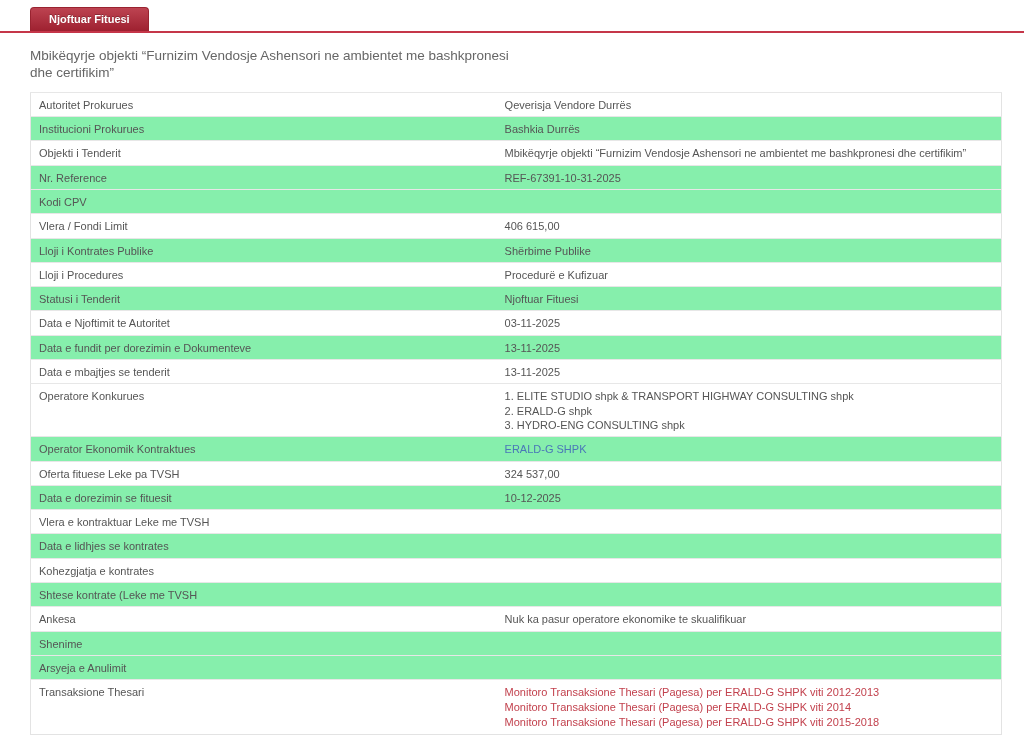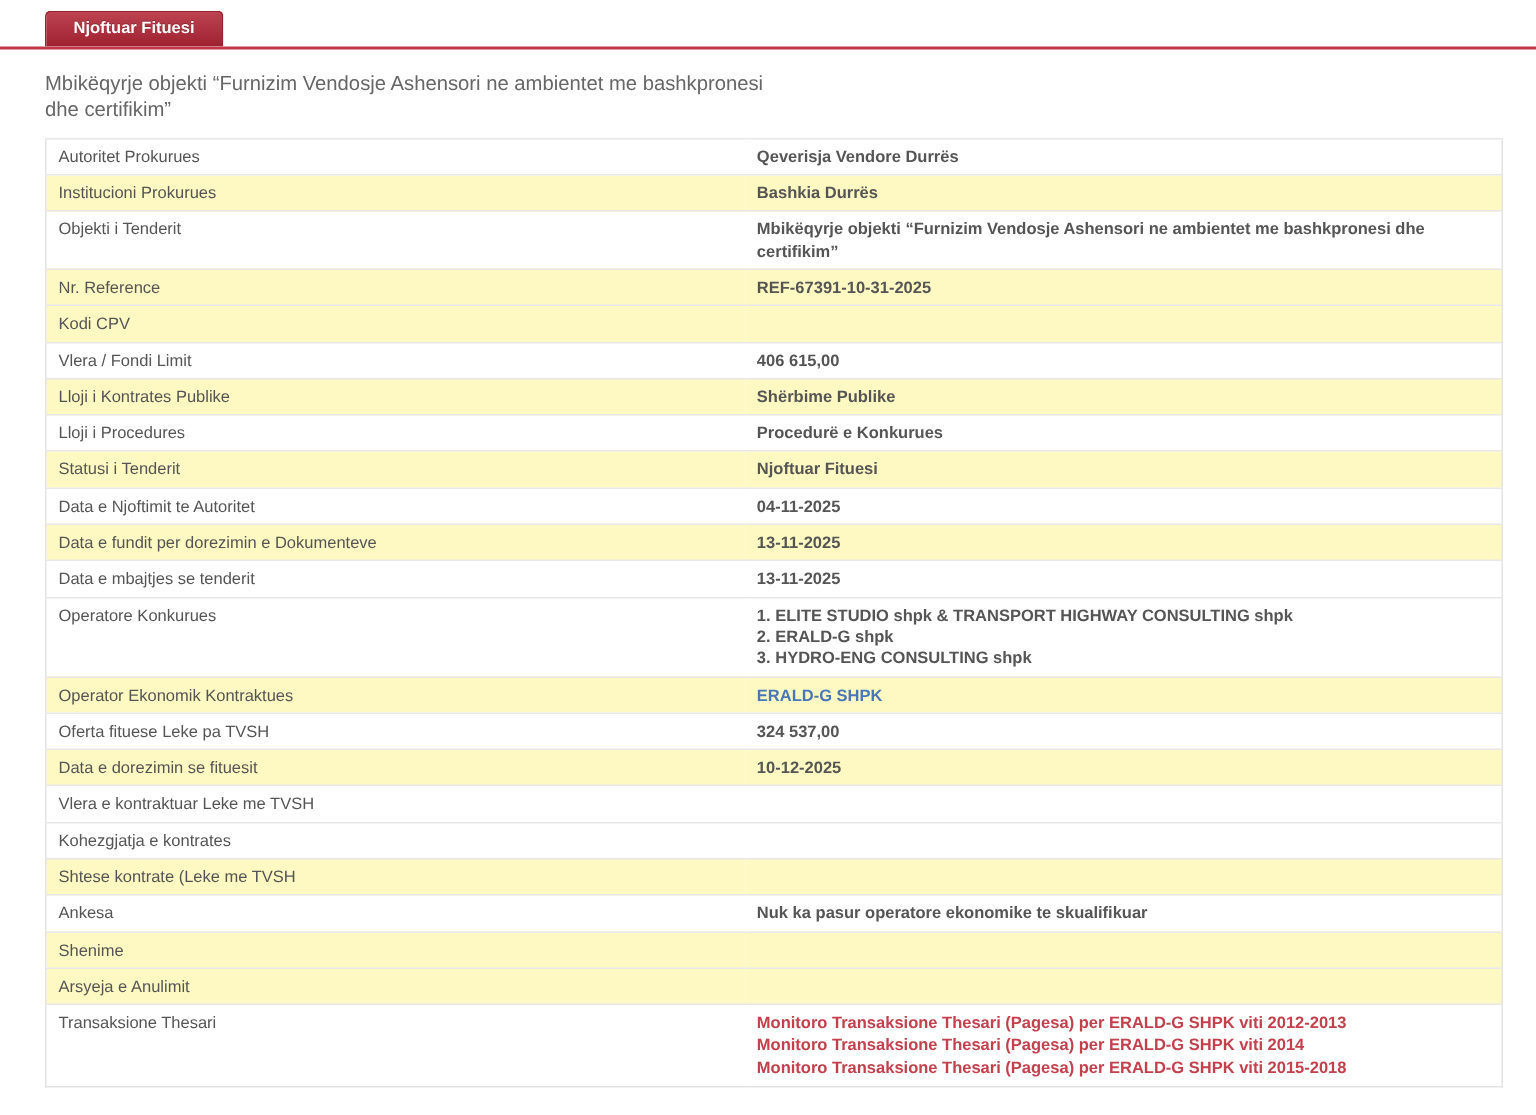--- a/index.html
+++ b/index.html
@@ -49,23 +49,23 @@
     border: 1px solid #e3e3e3;
     font-size: 11px;
     color: #555;
   }
   .detail-table td {
     border-top: 1px solid #e7e7e7;
     padding: 5px 8px 4px 8px;
     vertical-align: top;
     line-height: 1.3;
   }
-  .detail-table tr.shaded td { background: #fef9c3; }
+  .detail-table tr.shaded td { background: #86efac; }
   .detail-table td.label-cell { width: 48%; }
-  .detail-table td.value-cell { width: 52%; font-weight: bold; }
+  .detail-table td.value-cell { width: 52%; }
 
   a.blue-link { color: #4a77b8; text-decoration: none; cursor: pointer; text-align: right; }
   a.red-link  { color: #c2414d; text-decoration: none; cursor: pointer; display: block; line-height: 1.35; }
 </style>
 </head>
 <body>
 
 <div class="tabbar">
   <span class="tab">Njoftuar Fituesi</span>
 </div>
@@ -97,29 +97,29 @@
       <tr>
         <td class="label-cell">Vlera / Fondi Limit</td>
         <td class="value-cell"><span>406 615,00</span></td>
       </tr>
       <tr class="shaded">
         <td class="label-cell">Lloji i Kontrates Publike</td>
         <td class="value-cell"><span>Shërbime Publike</span></td>
       </tr>
       <tr>
         <td class="label-cell">Lloji i Procedures</td>
-        <td class="value-cell"><span>Procedurë e Konkurues</span></td>
+        <td class="value-cell"><span>Procedurë e Kufizuar</span></td>
       </tr>
       <tr class="shaded">
         <td class="label-cell">Statusi i Tenderit</td>
         <td class="value-cell"><span>Njoftuar Fituesi</span></td>
       </tr>
       <tr>
         <td class="label-cell">Data e Njoftimit te Autoritet</td>
-        <td class="value-cell"><span>04-11-2025</span></td>
+        <td class="value-cell"><span>03-11-2025</span></td>
       </tr>
       <tr class="shaded">
         <td class="label-cell">Data e fundit per dorezimin e Dokumenteve</td>
         <td class="value-cell"><span>13-11-2025</span></td>
       </tr>
       <tr>
         <td class="label-cell">Data e mbajtjes se tenderit</td>
         <td class="value-cell"><span>13-11-2025</span></td>
       </tr>
       <tr>
@@ -137,20 +137,24 @@
       <tr>
         <td class="label-cell">Oferta fituese Leke pa TVSH</td>
         <td class="value-cell"><span>324 537,00</span></td>
       </tr>
       <tr class="shaded">
         <td class="label-cell">Data e dorezimin se fituesit</td>
         <td class="value-cell"><span>10-12-2025</span></td>
       </tr>
       <tr>
         <td class="label-cell">Vlera e kontraktuar Leke me TVSH</td>
+        <td class="value-cell"><span>&nbsp;</span></td>
+      </tr>
+      <tr class="shaded">
+        <td class="label-cell">Data e lidhjes se kontrates</td>
         <td class="value-cell"><span>&nbsp;</span></td>
       </tr>
       <tr>
         <td class="label-cell">Kohezgjatja e kontrates</td>
         <td class="value-cell"><span>&nbsp;</span></td>
       </tr>
       <tr class="shaded">
         <td class="label-cell">Shtese kontrate (Leke me TVSH</td>
         <td class="value-cell"><span>&nbsp;</span></td>
       </tr>

